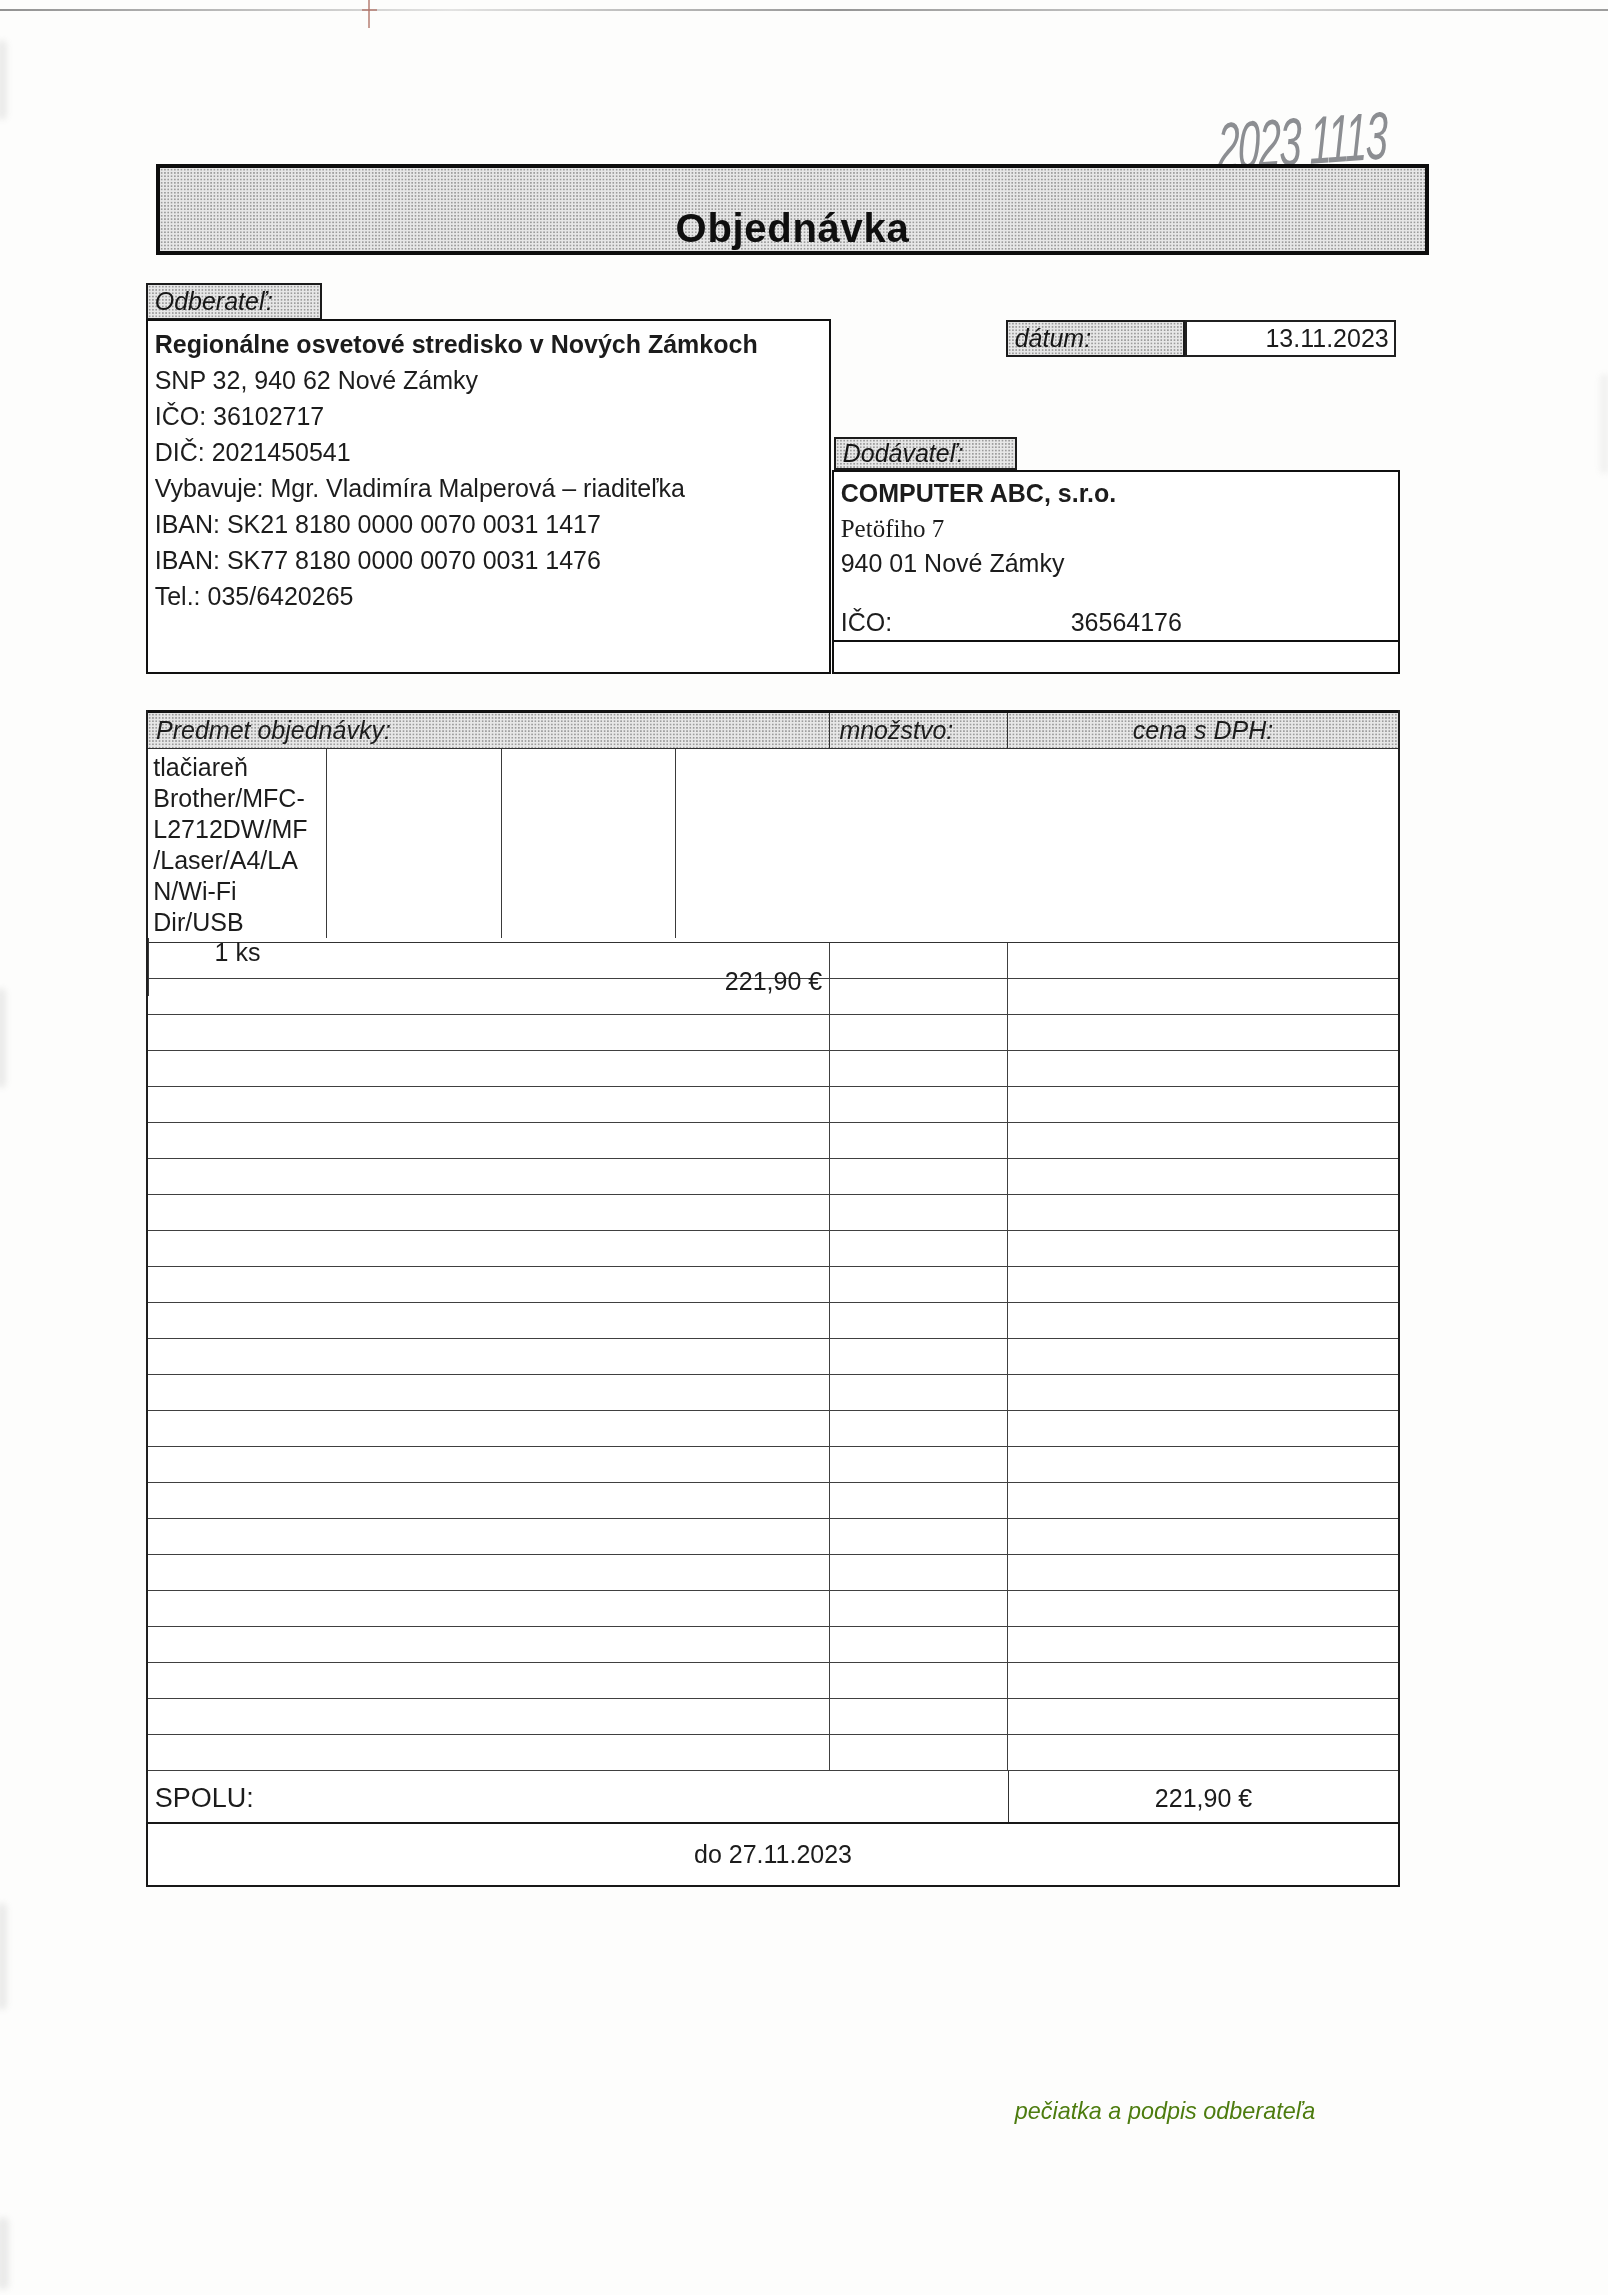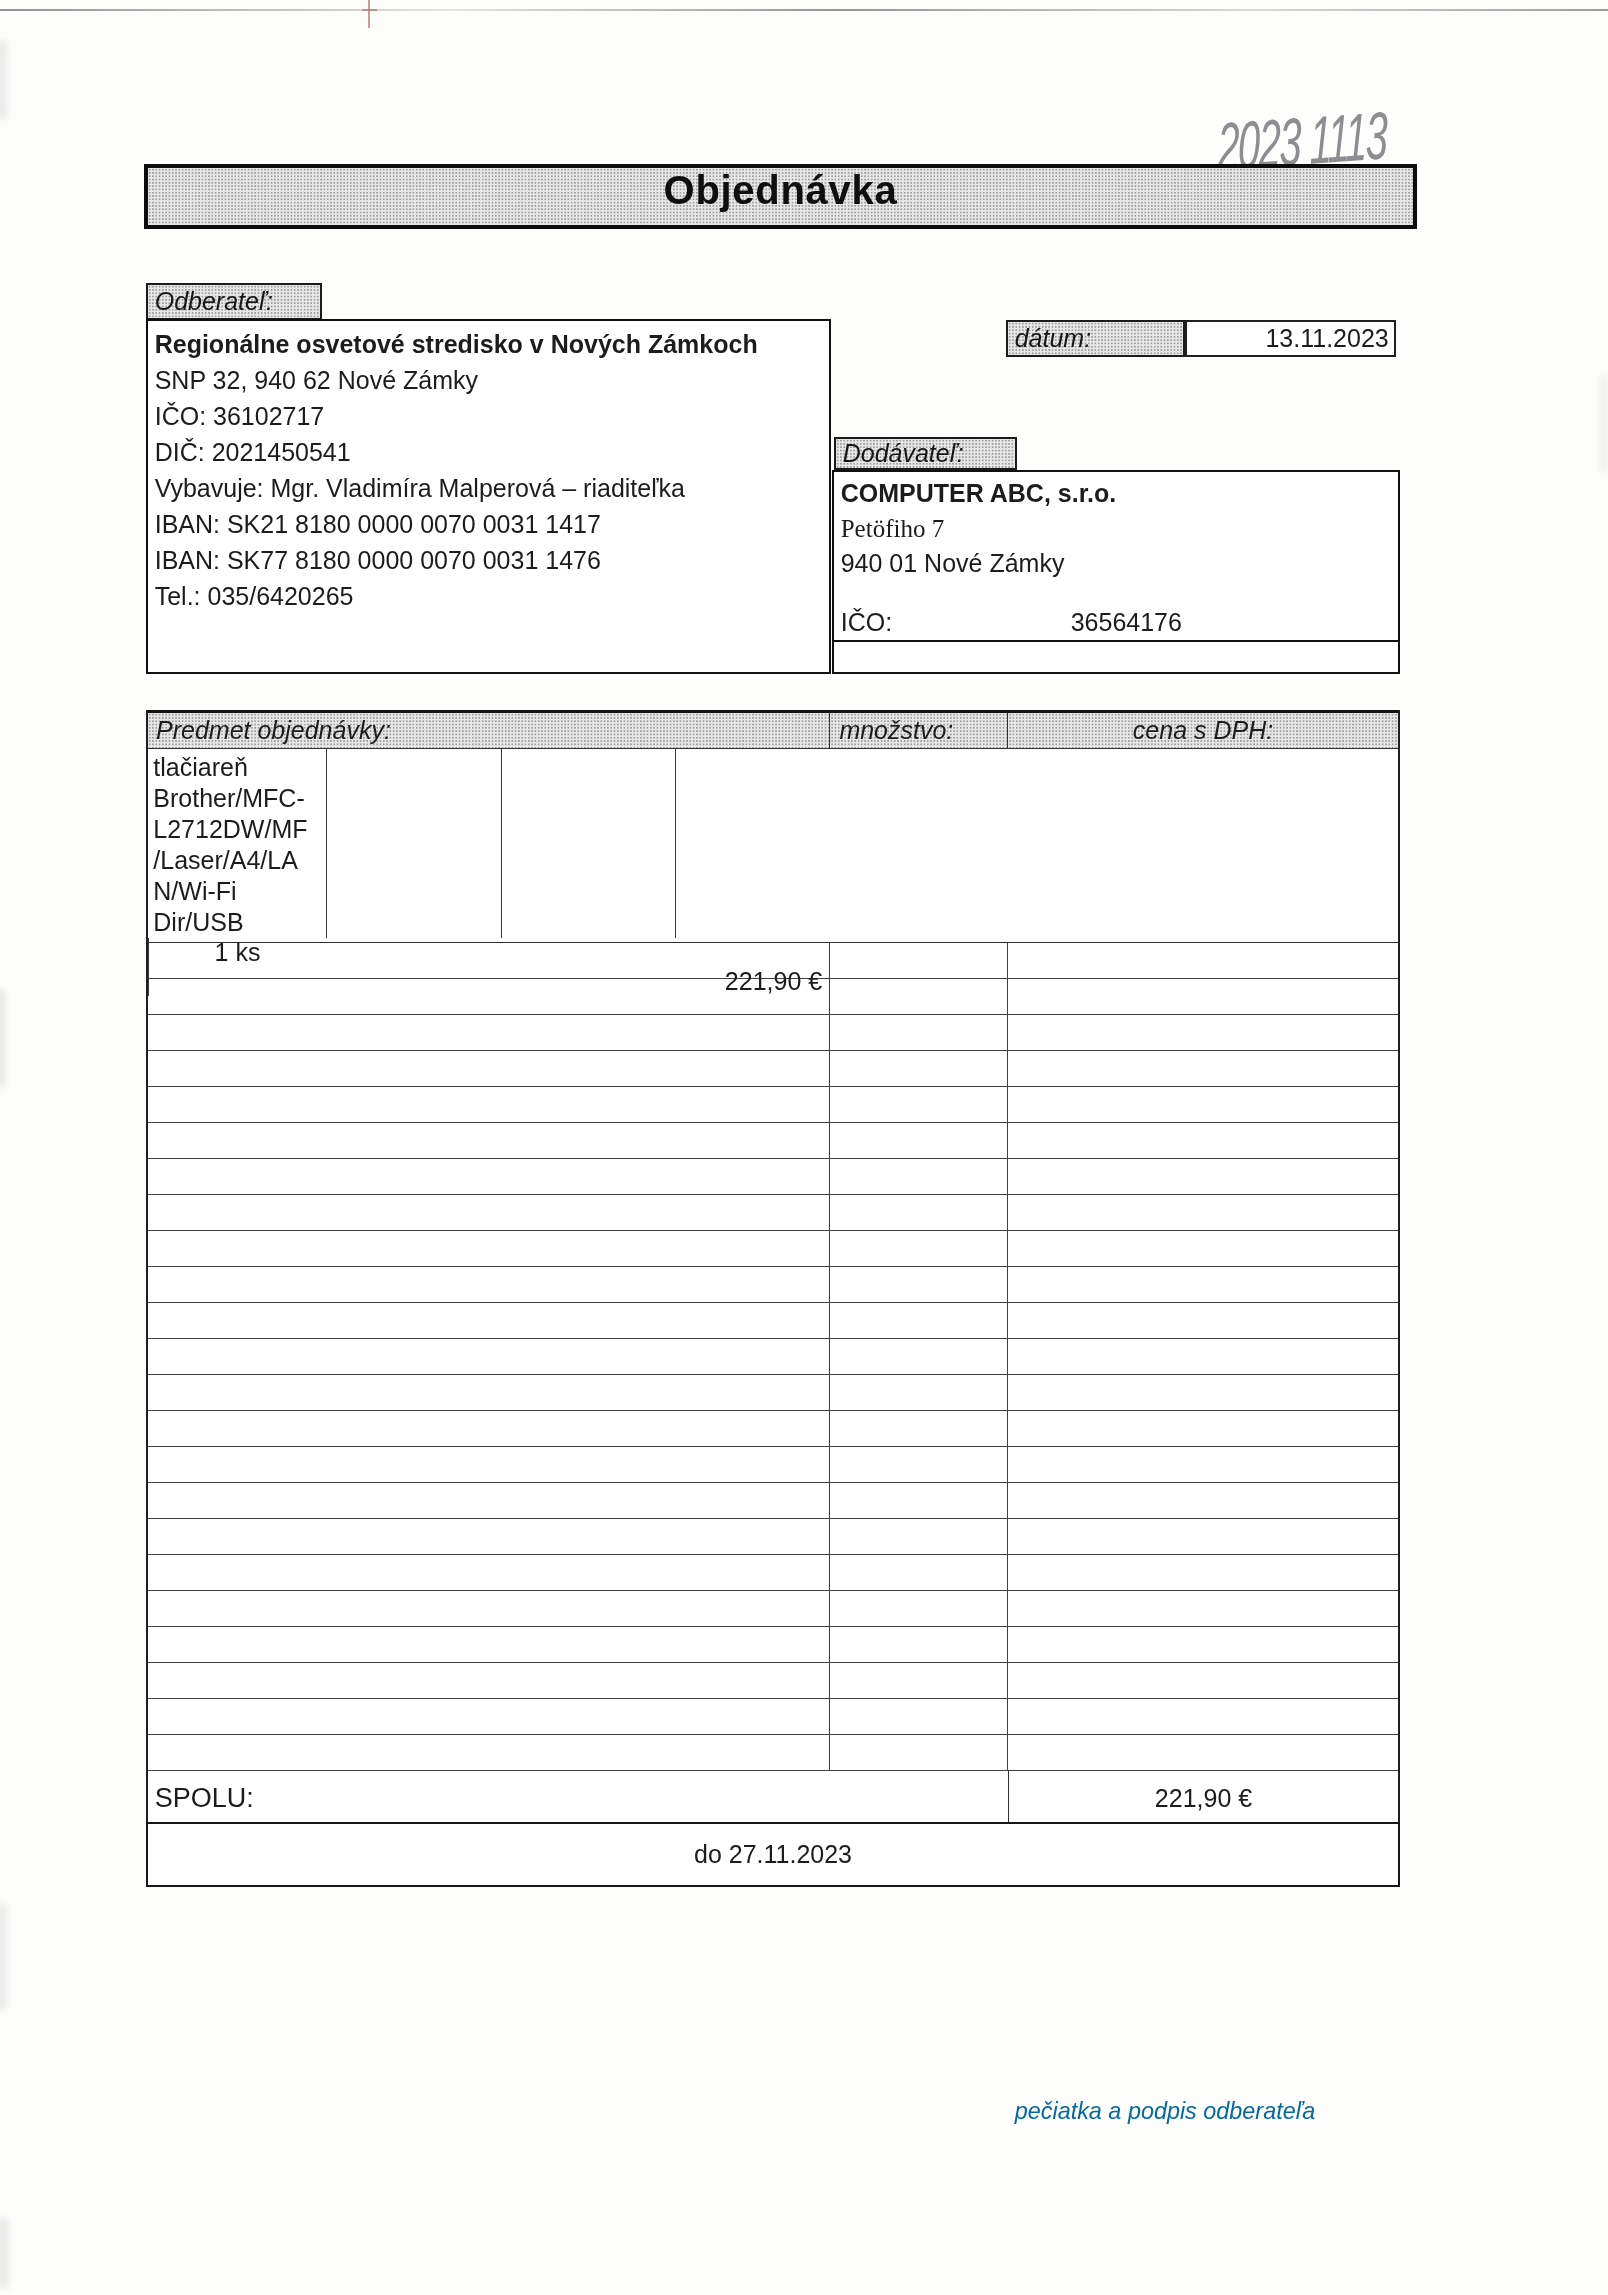--- a/index.html
+++ b/index.html
@@ -22,22 +22,22 @@
   .sm5 { left:1600px; top:374px; width:8.7px; height:100px; opacity:.10; }
 
   .halftone { background-color:#e7e7e7;
     background-image:radial-gradient(#9c9c9c 0.7px, transparent 0.9px);
     background-size:3.3px 3.3px; }
 
   .handwritten { position:absolute; left:1217px; top:108px; font-size:67px; font-style:italic;
     color:#8c8e92; white-space:nowrap; letter-spacing:-2.7px;
     transform:rotate(-4deg) scaleX(.6) skewX(-6deg); transform-origin:left top; }
 
-  .title-box { position:absolute; left:144px; top:164px; width:1273px; height:65px;
-    border:4px solid #0d0d0d; display:flex; align-items:flex-start; justify-content:center; }
+  .title-box { position:absolute; left:156px; top:164px; width:1273px; height:91px;
+    border:4px solid #0d0d0d; display:flex; align-items:flex-end; justify-content:center; }
   .title-box span { font-weight:bold; font-size:40px; letter-spacing:0.7px; color:#0f0f0f; }
 
   .tag-label { position:absolute; border:2px solid #1b1b1b; font-style:italic; font-size:25px;
     display:flex; align-items:center; padding-left:6.7px; color:#161616; }
   .customer-label { left:146px; top:283px; width:176px; height:37px; }
   .supplier-label { left:834px; top:437px; width:183px; height:33px; }
   .datum-label    { left:1006px; top:320px; width:179px; height:37px; }
 
   .datum-value { position:absolute; left:1185px; top:320px; width:211px; height:37px;
     border:2px solid #202020; display:flex; align-items:center; justify-content:flex-end;
@@ -92,21 +92,21 @@
   .sp-right { flex:1; border-left:1.3px solid #313131; display:flex; align-items:center;
     justify-content:center; font-size:25px; }
 
   .dodacia-row { position:absolute; left:146px; top:1822px; width:1254px; height:65px;
     border:2.7px solid #181818; display:flex; background:#fff; }
   .dd-label { width:345px; border-right:1.3px solid #313131; display:flex; align-items:center;
     padding-left:8px; font-style:italic; font-size:25px; }
   .dd-value { flex:1; display:flex; align-items:center; justify-content:center; font-size:25px; }
 
   .footer-note { position:absolute; left:988px; top:2098px; width:354px; text-align:center;
-    font-style:italic; font-size:23.4px; color:#0369a1; }
+    font-style:italic; font-size:23.4px; color:#4d7c0f; }
 </style>
 </head>
 <body>
 
 <div class="page">
 
   <div class="top-scan-line"></div>
   <div class="reg-mark-v"></div>
   <div class="reg-mark-h"></div>
   <div class="smudge sm1"></div>

